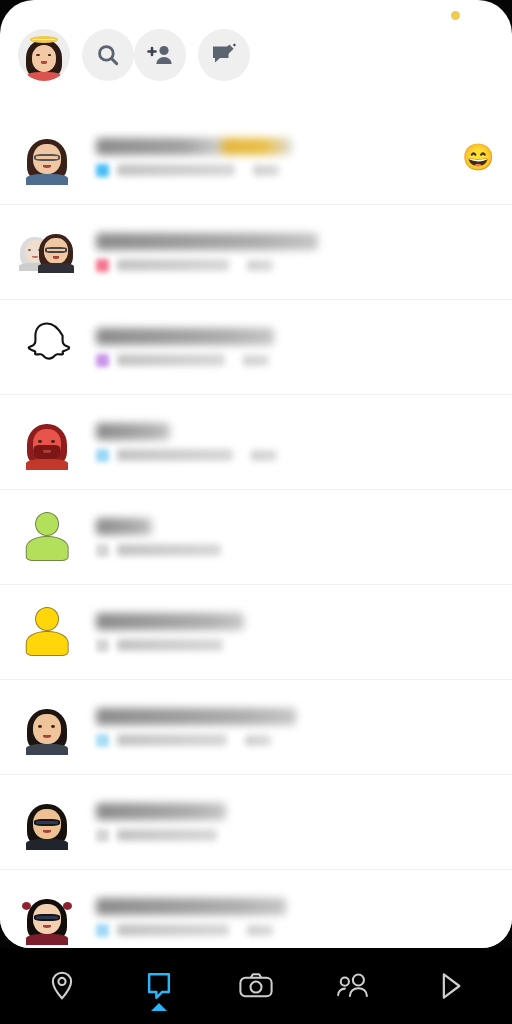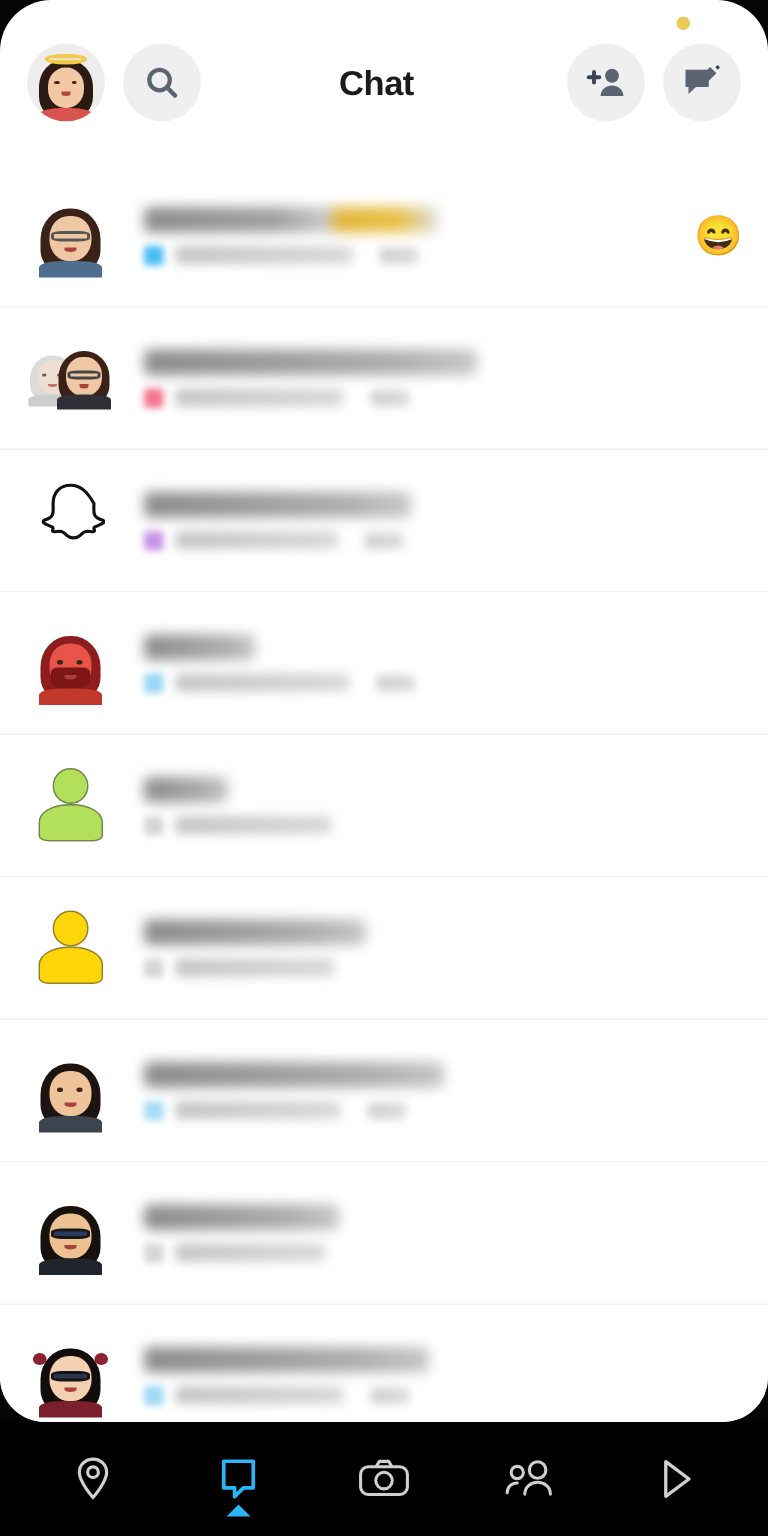--- a/index.html
+++ b/index.html
@@ -247,21 +247,20 @@
         </div>
       </div>
 
       <div class="circ-btn plain">
         <svg class="gi" width="26" height="26" viewBox="0 0 24 24">
           <circle cx="10.5" cy="10.5" r="6.3" fill="none" stroke="#5b6470" stroke-width="2.6"></circle>
           <line x1="15.2" y1="15.2" x2="20" y2="20" stroke="#5b6470" stroke-width="2.8" stroke-linecap="round"></line>
         </svg>
       </div>
 
-      <div id="title">Chat</div>
 
       <div class="right-group">
         <div class="circ-btn plain">
           <svg class="gi" width="28" height="26" viewBox="0 0 28 26">
             <circle cx="18" cy="8.5" r="4.6" fill="#5b6470"></circle>
             <path d="M10.4 22c0-4.1 3.4-7 7.6-7s7.6 2.9 7.6 7z" fill="#5b6470"></path>
             <line x1="2.5" y1="9.5" x2="9.5" y2="9.5" stroke="#3b4350" stroke-width="2.6" stroke-linecap="round"></line>
             <line x1="6" y1="6" x2="6" y2="13" stroke="#3b4350" stroke-width="2.6" stroke-linecap="round"></line>
           </svg>
         </div>

